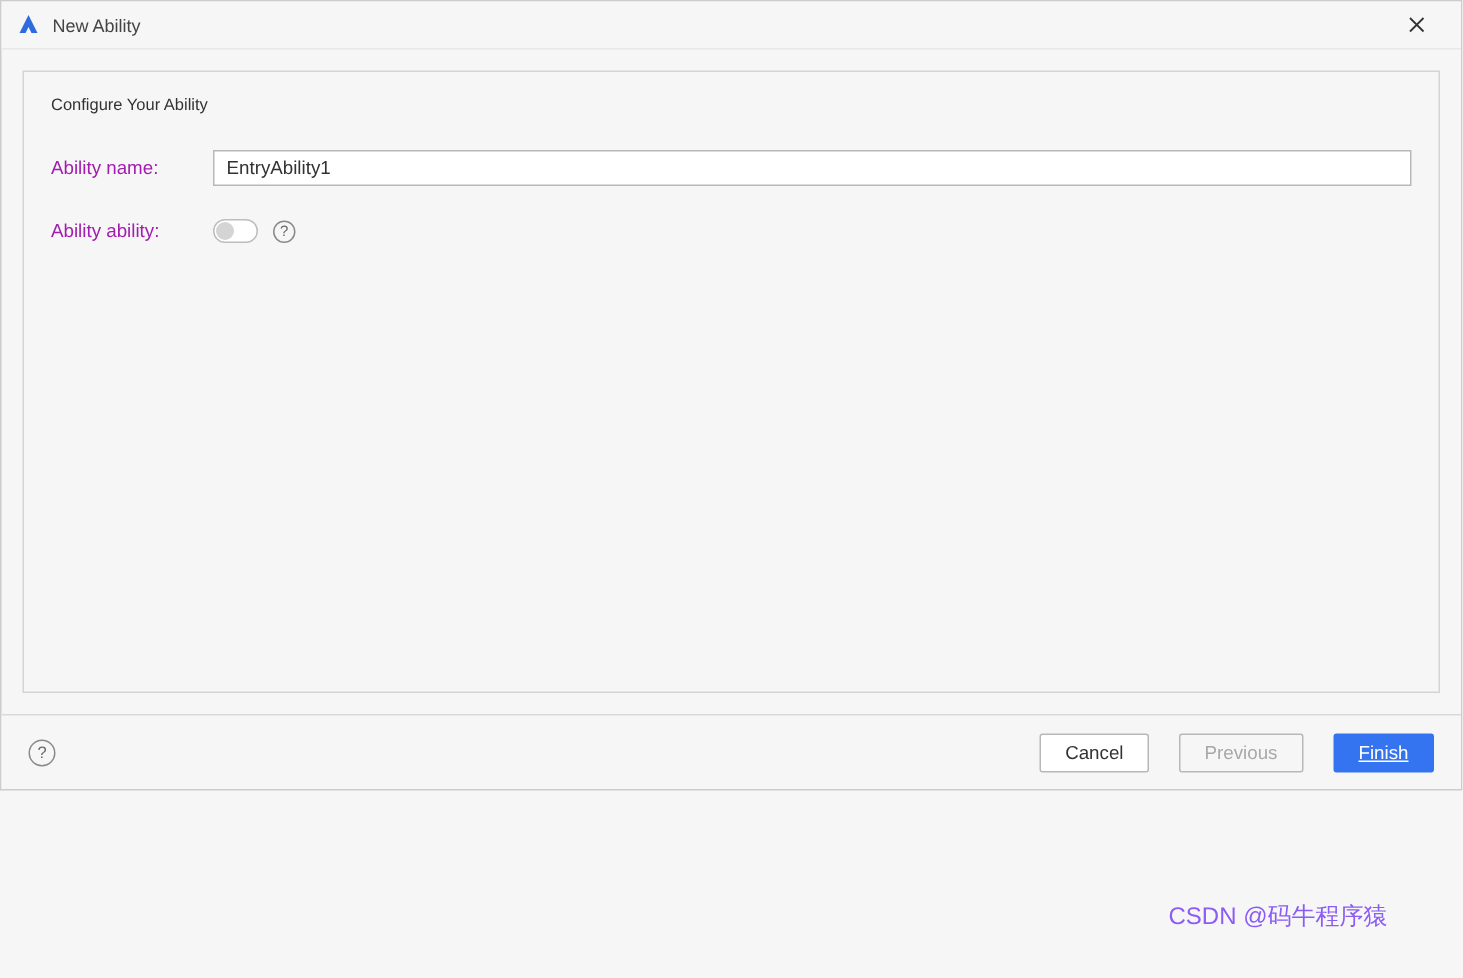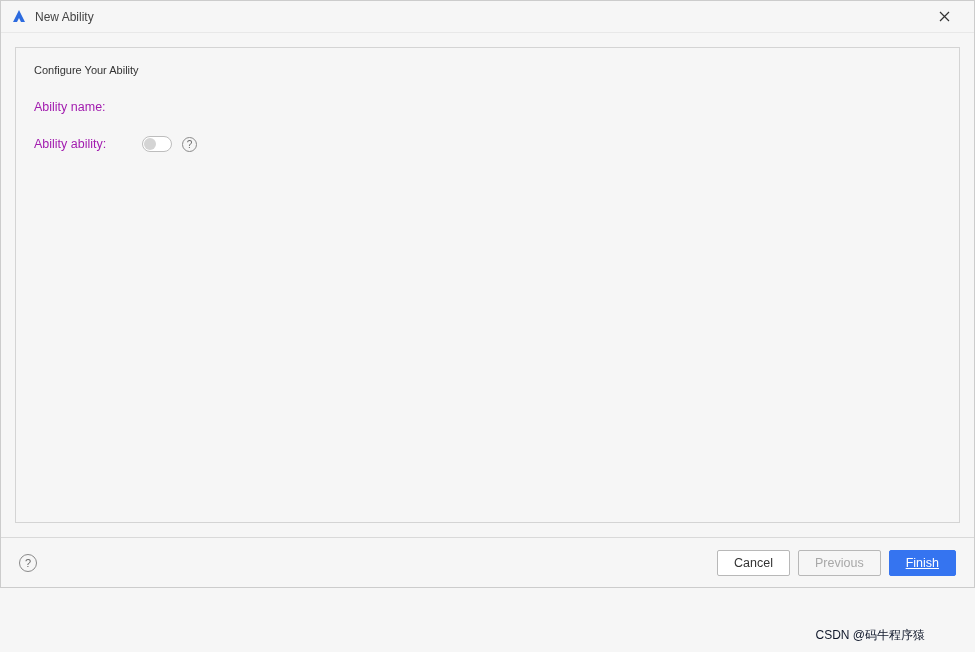--- a/index.html
+++ b/index.html
@@ -11,21 +11,21 @@
       font-family: "Segoe UI", Arial, sans-serif;
       font-size: 13px;
       color: #333;
       background: #f6f6f6;
       width: 975px;
       height: 652px;
       overflow: hidden;
     }
     .window {
       width: 975px;
-      height: 588px;
+      height: 527px;
       background: #f6f6f6;
       border: 1px solid #ccc;
       display: flex;
       flex-direction: column;
     }
     .titlebar {
       height: 32px;
       background: #f6f6f6;
       display: flex;
       align-items: center;
@@ -167,42 +167,42 @@
       flex: 1;
     }
     .btn {
       height: 26px;
       padding: 0 16px;
       border: 1px solid #b8b8b8;
       background: #fff;
       font-size: 12.5px;
       color: #333;
       cursor: pointer;
-      margin-left: 8px;
+      margin-left: 20px;
       font-family: inherit;
       border-radius: 2px;
     }
     .btn-disabled {
       color: #a8a8a8;
       background: #f6f6f6;
       cursor: default;
       text-align: center;
     }
     .btn-primary {
       background: #3574f0;
       border-color: #3574f0;
       color: #fff;
       text-decoration: underline;
     }
     .watermark {
       position: absolute;
-      bottom: 8px;
+      bottom: 30px;
       right: 50px;
-      color: #0f172a;
-      font-size: 12px;
+      color: #8b5cf6;
+      font-size: 16px;
       pointer-events: none;
       text-shadow: 0 0 2px rgba(255,255,255,.4);
     }
   </style>
 </head>
 <body>
 
 <div class="window">
 
   <div class="titlebar">
@@ -219,20 +219,21 @@
     </div>
   </div>
 
   <div class="content-wrapper">
     <div class="content-panel">
 
       <div class="section-title">Configure Your Ability</div>
 
       <div class="form-row">
         <div class="form-label">Ability name:</div>
+        <input class="text-input" type="text" value="EntryAbility1" style="">
       </div>
 
       <div class="form-row">
         <div class="form-label">Ability ability:</div>
         <div class="toggle">
           <div class="toggle-knob"></div>
         </div>
         <div class="help-icon">?</div>
       </div>
 

